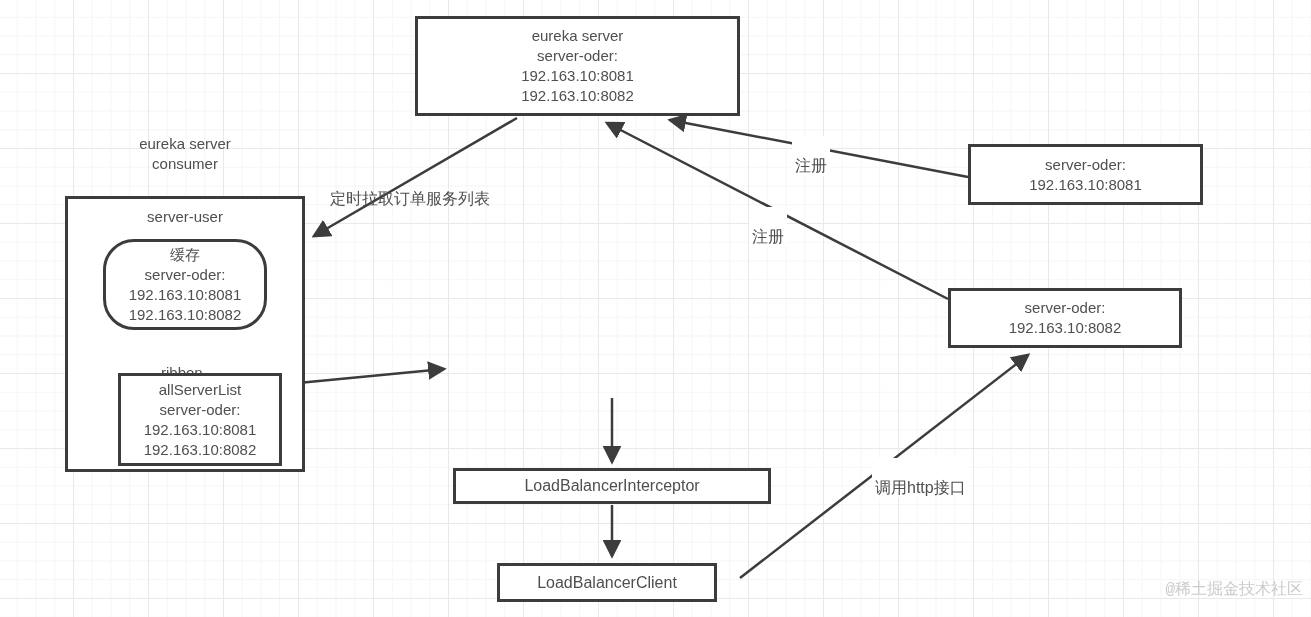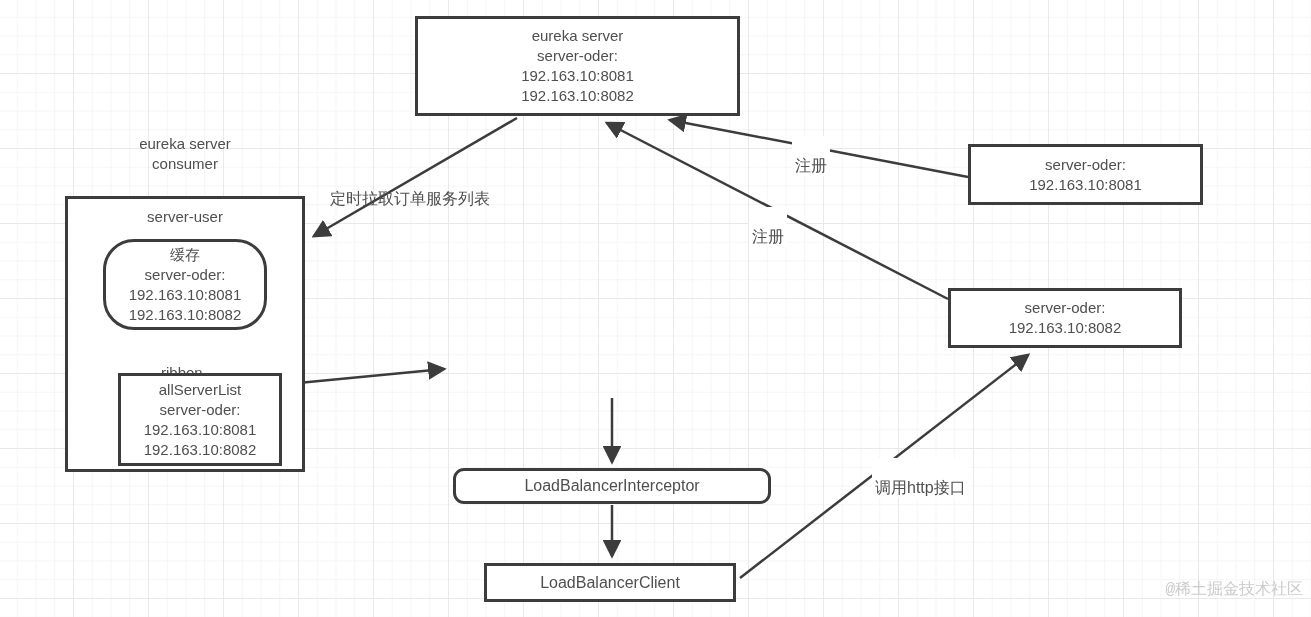--- a/index.html
+++ b/index.html
@@ -114,25 +114,25 @@
   </div>
 
   <div class="box" style="left:103px; top:373px; width:164px; height:93px;margin-left:15px;">
     <span>allServerList
 server-oder:
 192.163.10:8081
 192.163.10:8082</span>
   </div>
 
 
-  <div class="box" style="left:453px; top:468px; width:318px; height:36px; font-size:16px;border-radius:11px;">
+  <div class="box" style="left:453px; top:468px; width:318px; height:36px; font-size:16px;">
     <span>LoadBalancerInterceptor</span>
   </div>
 
-  <div class="box" style="left:484px; top:563px; width:252px; height:39px; font-size:16px;justify-content:center;">
+  <div class="box" style="left:497px; top:563px; width:220px; height:39px; font-size:16px;justify-content:center;">
     <span>LoadBalancerClient</span>
   </div>
 
   <div class="box" style="left:968px; top:144px; width:235px; height:61px;">
     <span>server-oder:
 192.163.10:8081</span>
   </div>
 
   <div class="box" style="left:948px; top:288px; width:234px; height:60px;">
     <span>server-oder:

